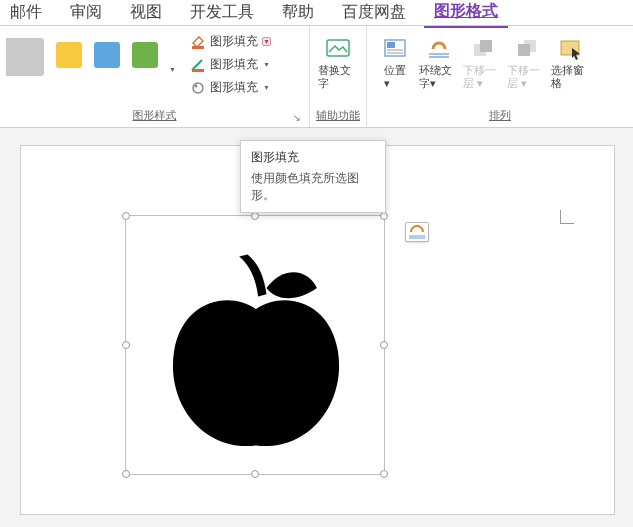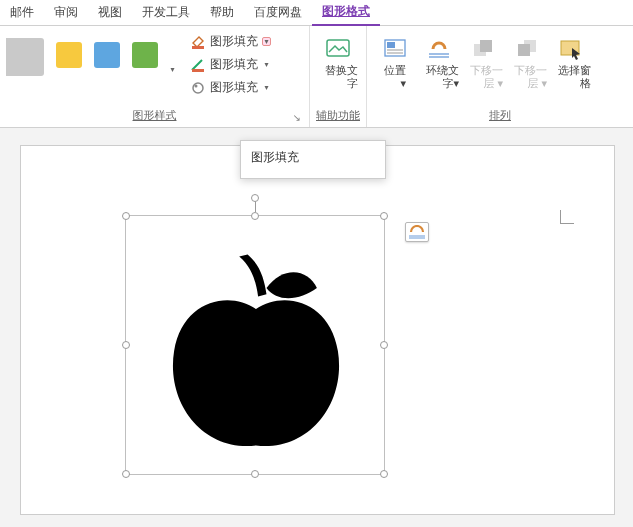--- a/index.html
+++ b/index.html
@@ -1,38 +1,38 @@
 <!DOCTYPE html>
 <html><head>
 <meta charset="utf-8">
 <style>
 * { box-sizing: border-box; margin: 0; padding: 0; font-family: "Microsoft YaHei", sans-serif; }
 body { background: #f3f3f3; width: 633px; height: 527px; overflow: hidden; position: relative; }
 
-.menubar { display: flex; background: #fff; border-bottom: 1px solid #d0d0d0; height: 26px; align-items: center; font-size: 12px; color: #444; }
+.menubar { display: flex; background: #fff; border-bottom: 1px solid #d0d0d0; height: 26px; align-items: center; font-size: 16px; color: #444; gap: 8px; }
 .menubar .item { padding: 4px 10px; cursor: pointer; }
 .menubar .item.active { color: #7d3fb3; border-bottom: 2px solid #7d3fb3; font-weight: bold; text-decoration: underline; }
 
 .ribbon { display: flex; background: #fff; border-bottom: 1px solid #d0d0d0; height: 102px; }
 .group { display: flex; flex-direction: column; border-right: 1px solid #e0e0e0; padding: 0 6px; }
 .group-body { flex: 1; display: flex; align-items: flex-start; padding-top: 6px; }
 .group-label { text-align: center; font-size: 11px; color: #666; padding: 2px 0 4px; position: relative; text-decoration: underline; }
 .launcher { position: absolute; right: 2px; bottom: 4px; font-size: 10px; color: #888; cursor: pointer; }
 
 .swatch { width: 26px; height: 26px; border-radius: 3px; margin: 10px 6px 0; }
 .shape-tools { display: flex; flex-direction: column; gap: 4px; margin-left: 6px; }
 .shape-tool { display: flex; align-items: center; font-size: 12px; color: #444; gap: 4px; padding: 1px 3px; cursor: pointer; }
 .shape-tool .ic { width: 16px; height: 16px; display: inline-flex; align-items: center; justify-content: center; }
 .dd { width: 9px; height: 9px; display: inline-flex; align-items: center; justify-content: center; color: #666; font-size: 8px; }
 .dd.hl { border: 1px solid #e89090; background: #fde; border-radius: 2px; padding: 0 2px; }
 
 .vbtn { display: flex; flex-direction: column; align-items: center; justify-content: flex-start; width: 44px; padding: 4px 2px; font-size: 11px; color: #444; cursor: pointer; gap: 2px; }
 .vbtn.disabled { color: #bbb; }
 .vbtn .ic { width: 28px; height: 26px; display: flex; align-items: center; justify-content: center; }
-.vbtn .lab { text-align: right; line-height: 1.2; }
+.vbtn .lab { text-align: left; line-height: 1.2; }
 
 .canvas { position: absolute; left: 20px; top: 145px; width: 595px; height: 370px; background: #fff; border: 1px solid #ccc; }
 
 .sel { position: absolute; left: 125px; top: 215px; width: 260px; height: 260px; border: 1px solid #bfbfbf; }
 .handle { width: 8px; height: 8px; background: #fff; border: 1px solid #999; border-radius: 50%; position: absolute; }
 .h-tl{top:-4px;left:-4px}.h-tr{top:-4px;right:-4px}.h-bl{bottom:-4px;left:-4px}.h-br{bottom:-4px;right:-4px}
 .h-t{top:-4px;left:50%;margin-left:-4px}.h-b{bottom:-4px;left:50%;margin-left:-4px}
 .h-l{left:-4px;top:50%;margin-top:-4px}.h-r{right:-4px;top:50%;margin-top:-4px}
 .h-rot{top:-22px;left:50%;margin-left:-4px}
 .rot-line{position:absolute;top:-18px;left:50%;width:1px;height:14px;background:#999}
@@ -202,13 +202,14 @@
 <div class="layout-chip">
   <svg width="18" height="14">
       <path d="M3 7 A5 5 0 0 1 15 7" fill="none" stroke="#d98a3a" stroke-width="2.2"></path>
       <line x1="1" y1="11" x2="17" y2="11" stroke="#6a9bd8"></line>
       <line x1="1" y1="13" x2="17" y2="13" stroke="#6a9bd8"></line>
     </svg>
 </div>
 
 <div class="tooltip">
   <div class="tt-title">图形填充</div>
+  <div>使用颜色填充所选图形。</div>
 </div>
 
 </body></html>

